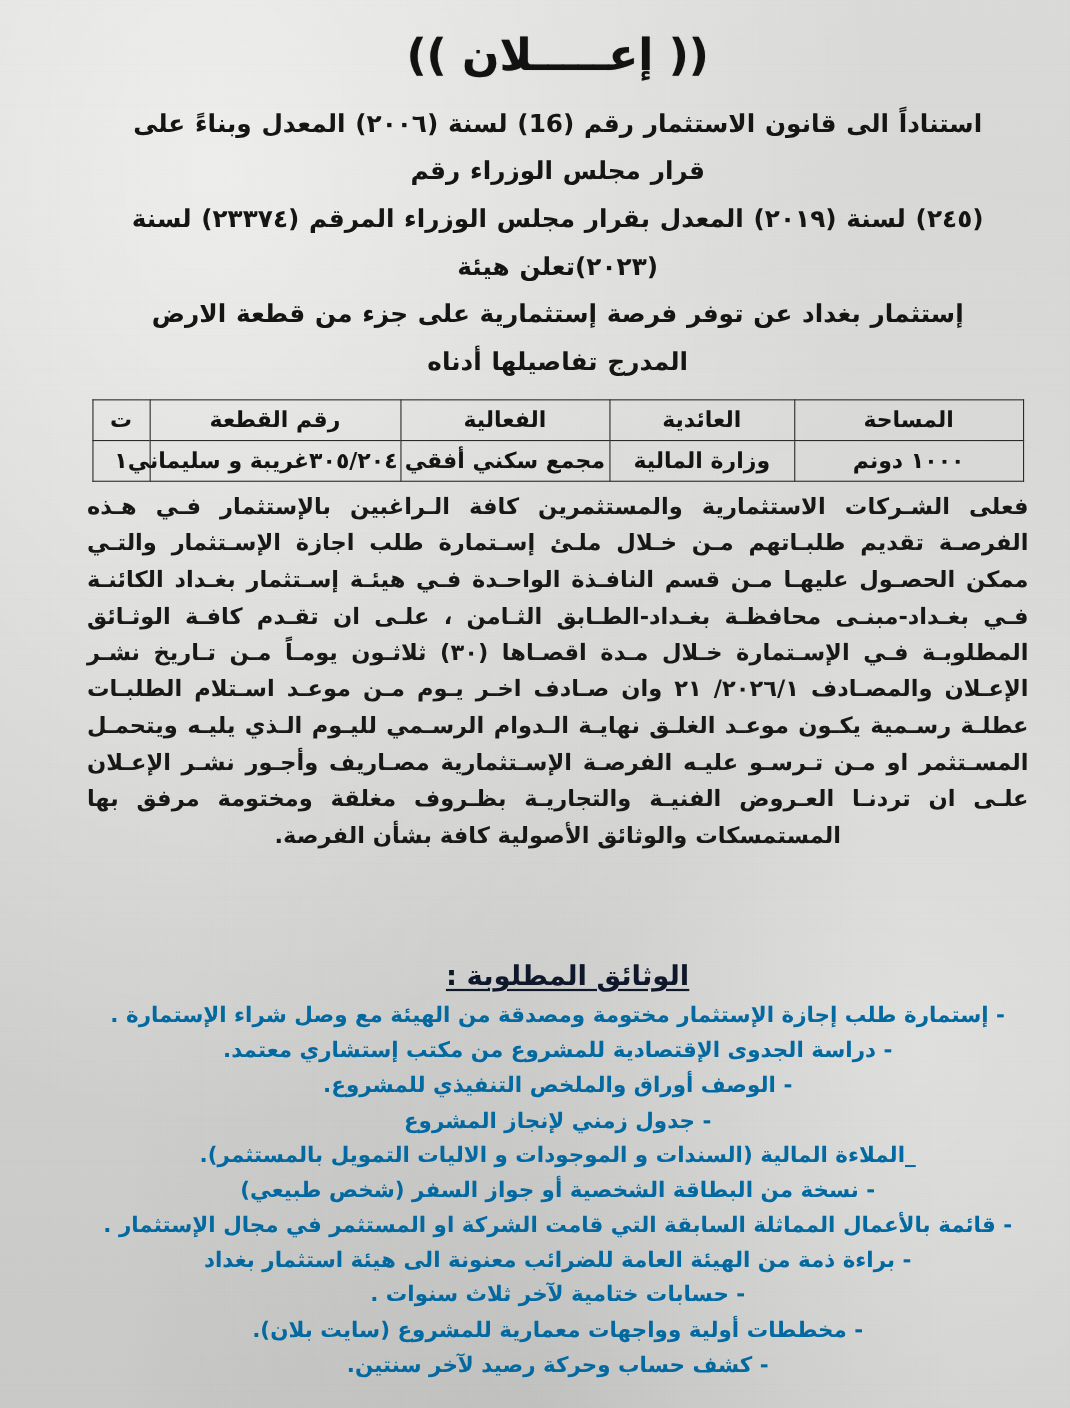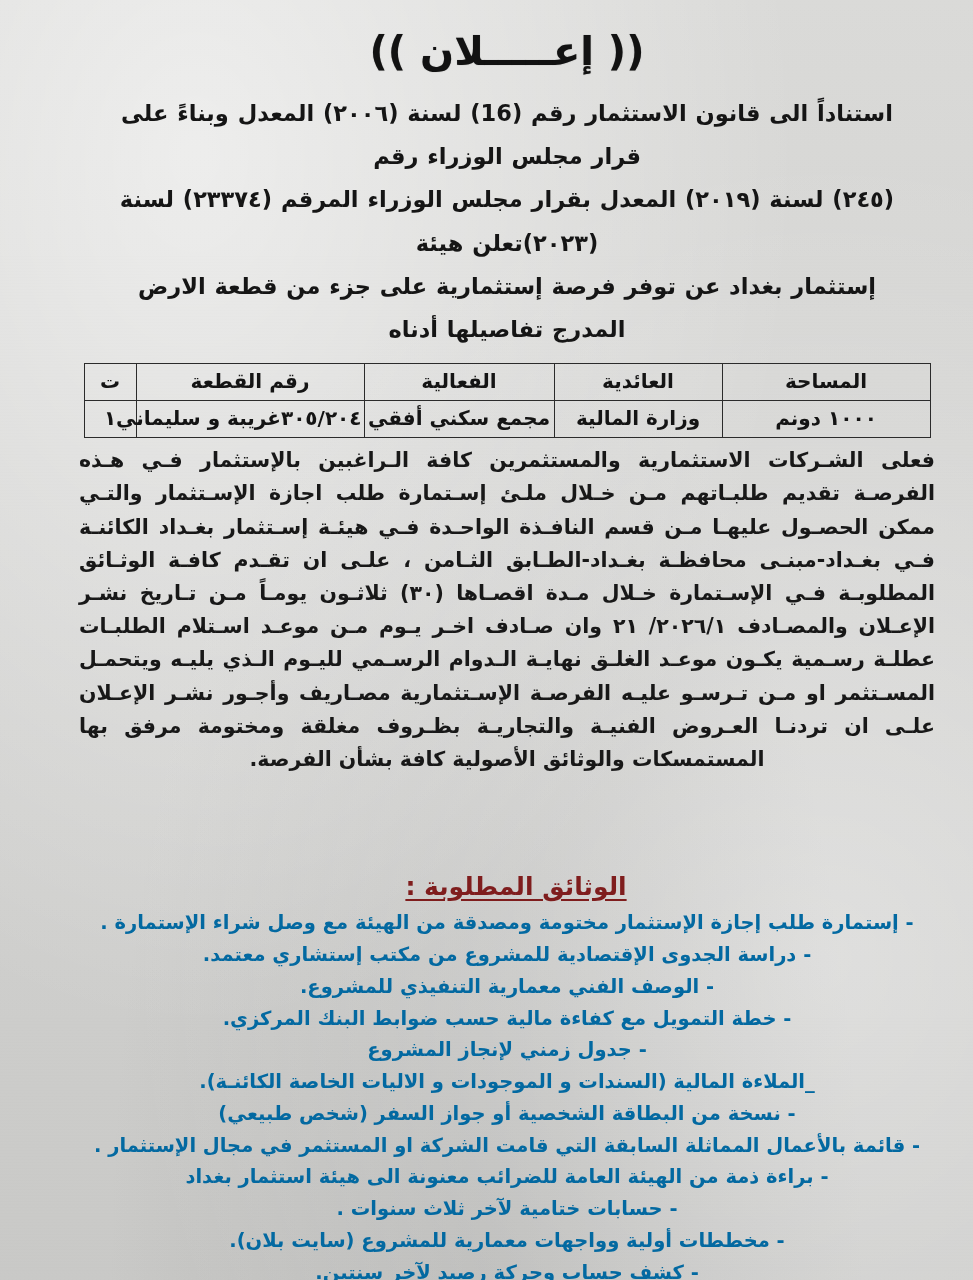--- a/index.html
+++ b/index.html
@@ -86,21 +86,21 @@
 
   .docs-block{margin-top:96px;}
   .docs-heading{
     text-align:center;
     font-size:25px;
     font-weight:bold;
     text-decoration:underline;
     text-underline-offset:4px;
     margin:0 0 6px 0;
     padding-left:18px;
-    color:#7f1d1d;
+    color:#0f172a;
   }
   ul.docs-list{
     list-style:none;
     margin:0;padding:0;
     text-align:center;
     font-size:19.5px;
     line-height:1.63;
     font-weight:bold;
     color:#0369a1;
   }
@@ -152,24 +152,23 @@
 
   <div class="body-par">
     <p>فعلى الشـركات الاستثمارية والمستثمرين كافة الـراغبين بالإستثمار فـي هـذه الفرصـة تقديم طلبـاتهم مـن خـلال ملـئ إسـتمارة طلب اجازة الإسـتثمار والتـي ممكن الحصـول عليهـا مـن قسم النافـذة الواحـدة فـي هيئـة إسـتثمار بغـداد الكائنـة فـي بغـداد-مبنـى محافظـة بغـداد-الطـابق الثـامن ، علـى ان تقـدم كافـة الوثـائق المطلوبـة فـي الإسـتمارة خـلال مـدة اقصـاها (٣٠) ثلاثـون يومـاً مـن تـاريخ نشـر الإعـلان والمصـادف ٢٠٢٦/١/ ٢١ وان صـادف اخـر يـوم مـن موعـد اسـتلام الطلبـات عطلـة رسـمية يكـون موعـد الغلـق نهايـة الـدوام الرسـمي لليـوم الـذي يليـه ويتحمـل المسـتثمر او مـن تـرسـو عليـه الفرصـة الإسـتثمارية مصـاريف وأجـور نشـر الإعـلان علـى ان تردنـا العـروض الفنيـة والتجاريـة بظـروف مغلقة ومختومة مرفق بها المستمسكات والوثائق الأصولية كافة بشأن الفرصة.</p>
   </div>
 
   <div class="docs-block">
     <div class="docs-heading">الوثائق المطلوبة :</div>
     <ul class="docs-list">
       <li>- إستمارة طلب إجازة الإستثمار مختومة ومصدقة من الهيئة مع وصل شراء الإستمارة .</li>
       <li>- دراسة الجدوى الإقتصادية للمشروع من مكتب إستشاري معتمد.</li>
-      <li>- الوصف الفني معمارية التنفيذي للمشروع.</li>
-      <li>- خطة التمويل مع كفاءة مالية حسب ضوابط البنك المركزي.</li>
+      <li>- الوصف أوراق والملخص التنفيذي للمشروع.</li>
       <li>- جدول زمني لإنجاز المشروع</li>
-      <li>_الملاءة المالية (السندات و الموجودات و الاليات الخاصة الكائنـة).</li>
+      <li>_الملاءة المالية (السندات و الموجودات و الاليات التمويل بالمستثمر).</li>
       <li>- نسخة من البطاقة الشخصية أو جواز السفر (شخص طبيعي)</li>
       <li>- قائمة بالأعمال المماثلة السابقة التي قامت الشركة او المستثمر في مجال الإستثمار .</li>
       <li>- براءة ذمة من الهيئة العامة للضرائب معنونة الى هيئة استثمار بغداد</li>
       <li>- حسابات ختامية لآخر ثلاث سنوات .</li>
       <li>- مخططات أولية وواجهات معمارية للمشروع (سايت بلان).</li>
       <li>- كشف حساب وحركة رصيد لآخر سنتين.</li>
     </ul>
   </div>
 
 </div>

